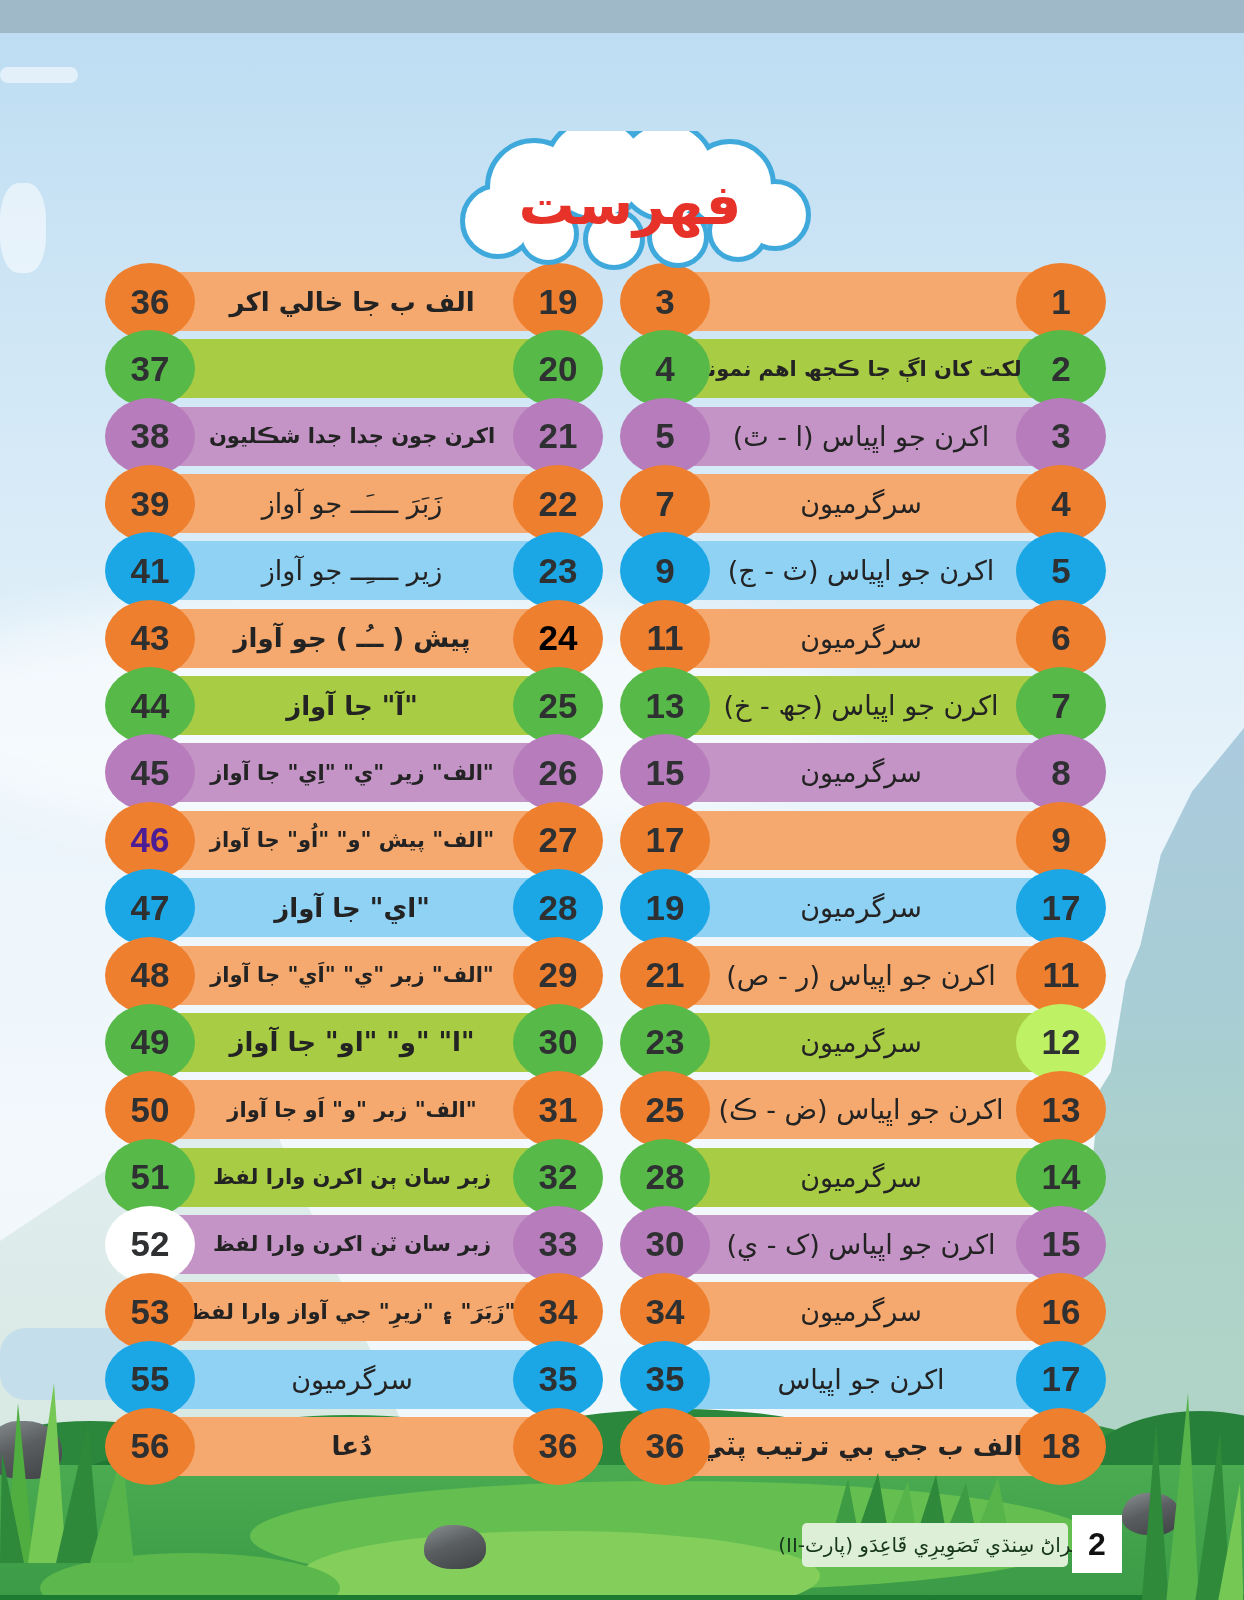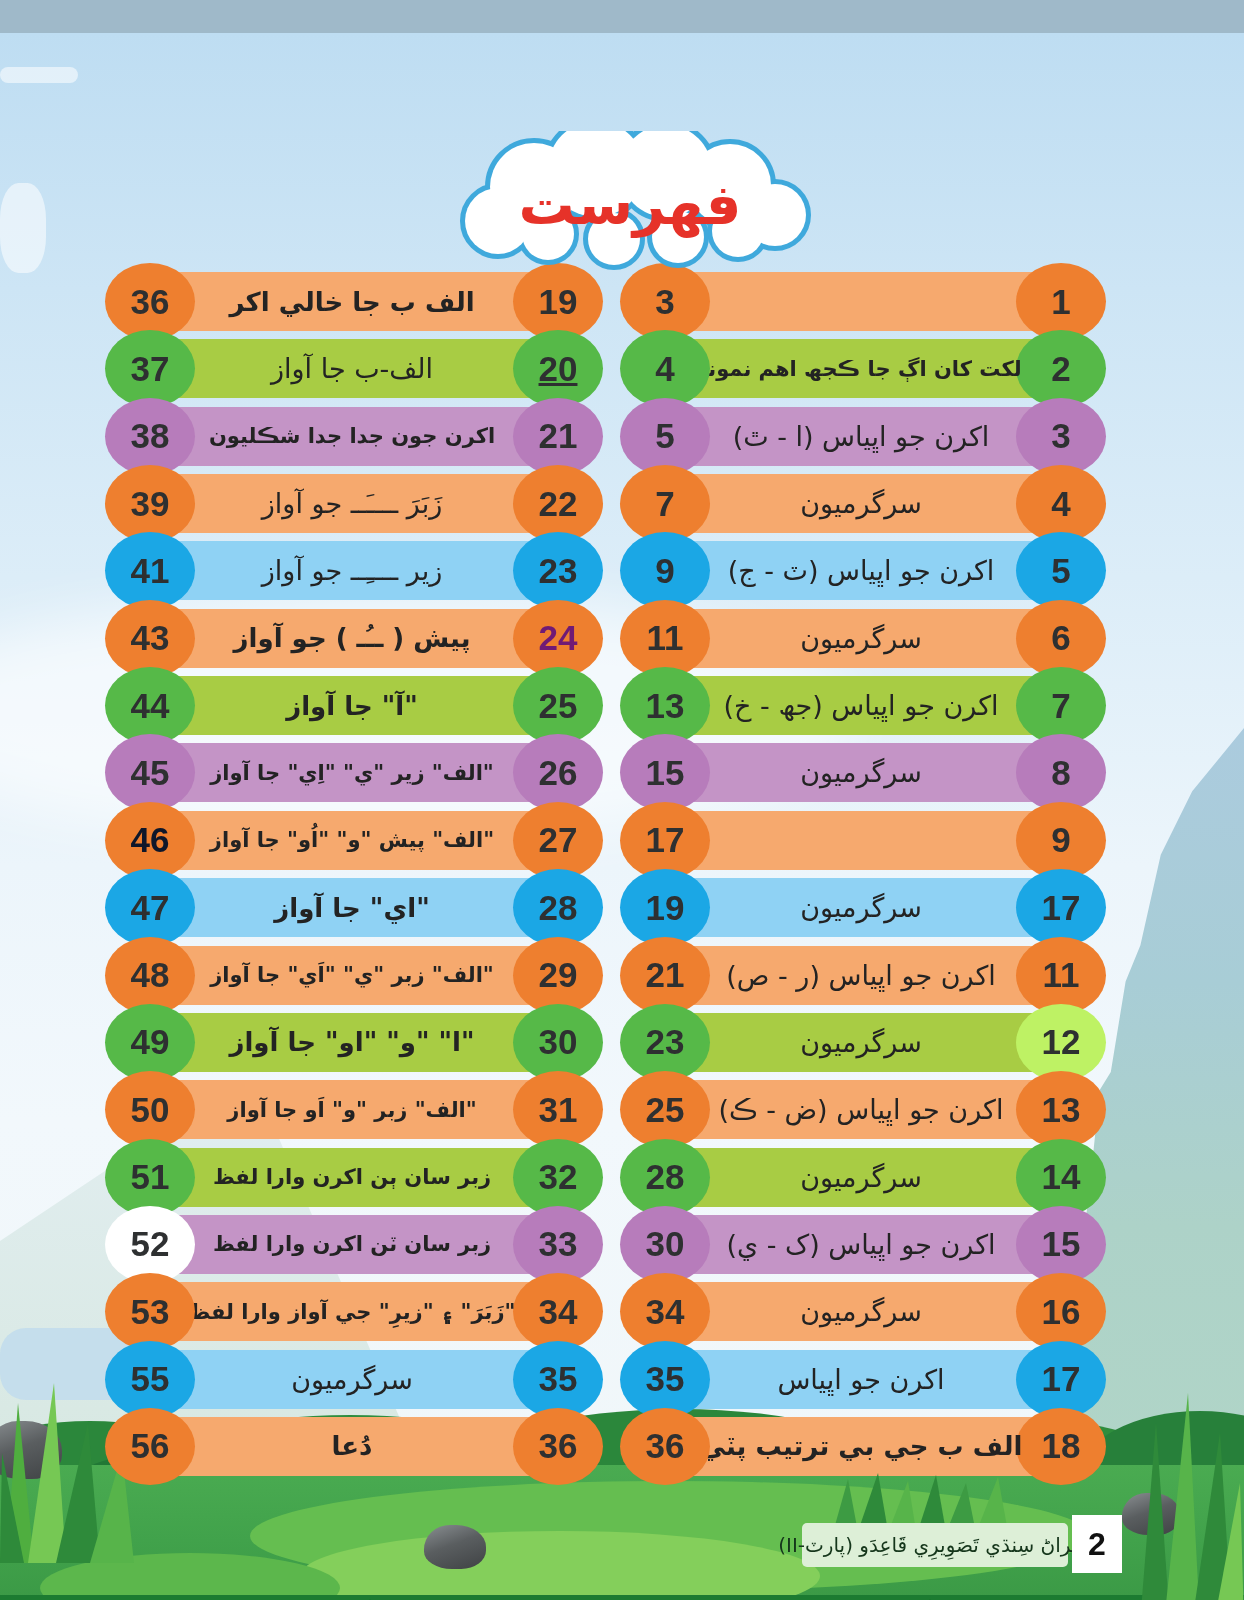--- a/index.html
+++ b/index.html
@@ -243,58 +243,57 @@
         <div class="badge page" style="background: rgb(238, 127, 47); color: rgb(46, 48, 49);">36</div>
       </div>
     </div>
   <div class="col" id="col-left">
       <div class="row" style="top: 239px; background: rgb(246, 169, 110);">
         <div class="badge serial" style="background: rgb(238, 127, 47); color: rgb(46, 48, 49);">19</div>
         <div class="title bold">الف ب جا خالي اکر</div>
         <div class="badge page" style="background: rgb(238, 127, 47); color: rgb(46, 48, 49);">36</div>
       </div>
       <div class="row" style="top: 306.35px; background: rgb(168, 204, 68);">
-        <div class="badge serial" style="background: rgb(86, 185, 72); color: rgb(46, 48, 49); text-decoration: underline;">20</div>
-        <div class="title">الف-ب جا آواز</div>
+        <div class="badge serial" style="background: rgb(86, 185, 72); color: rgb(46, 48, 49);">20</div>
         <div class="badge page" style="background: rgb(86, 185, 72); color: rgb(46, 48, 49);">37</div>
       </div>
       <div class="row" style="top: 373.7px; background: rgb(196, 148, 198);">
         <div class="badge serial" style="background: rgb(183, 124, 187); color: rgb(46, 48, 49);">21</div>
         <div class="title bold long">اکرن جون جدا جدا شڪليون</div>
         <div class="badge page" style="background: rgb(183, 124, 187); color: rgb(46, 48, 49);">38</div>
       </div>
       <div class="row" style="top: 441.05px; background: rgb(246, 169, 110);">
         <div class="badge serial" style="background: rgb(238, 127, 47); color: rgb(46, 48, 49);">22</div>
         <div class="title">زَبَرَ ــــَــ جو آواز</div>
         <div class="badge page" style="background: rgb(238, 127, 47); color: rgb(46, 48, 49);">39</div>
       </div>
       <div class="row" style="top: 508.4px; background: rgb(143, 210, 244);">
         <div class="badge serial" style="background: rgb(27, 167, 229); color: rgb(46, 48, 49);">23</div>
         <div class="title">زير ــــِــ جو آواز</div>
         <div class="badge page" style="background: rgb(27, 167, 229); color: rgb(46, 48, 49);">41</div>
       </div>
       <div class="row" style="top: 575.75px; background: rgb(246, 169, 110);">
-        <div class="badge serial" style="background: rgb(238, 127, 47); color: #701a75;">24</div>
+        <div class="badge serial" style="background: rgb(238, 127, 47); color: #000000;">24</div>
         <div class="title bold">پيش ( ــُـ ) جو آواز</div>
         <div class="badge page" style="background: rgb(238, 127, 47); color: rgb(46, 48, 49);">43</div>
       </div>
       <div class="row" style="top: 643.1px; background: rgb(168, 204, 68);">
         <div class="badge serial" style="background: rgb(86, 185, 72); color: rgb(46, 48, 49);">25</div>
         <div class="title bold">"آ" جا آواز</div>
         <div class="badge page" style="background: rgb(86, 185, 72); color: rgb(46, 48, 49);">44</div>
       </div>
       <div class="row" style="top: 710.45px; background: rgb(196, 148, 198);">
         <div class="badge serial" style="background: rgb(183, 124, 187); color: rgb(46, 48, 49);">26</div>
         <div class="title bold long">"الف" زير "ي" "اِي" جا آواز</div>
         <div class="badge page" style="background: rgb(183, 124, 187); color: rgb(46, 48, 49);">45</div>
       </div>
       <div class="row" style="top: 777.8px; background: rgb(246, 169, 110);">
         <div class="badge serial" style="background: rgb(238, 127, 47); color: rgb(46, 48, 49);">27</div>
         <div class="title bold long">"الف" پيش "و" "اُو" جا آواز</div>
-        <div class="badge page" style="background: rgb(238, 127, 47); color: #0f172a; text-align: center;">46</div>
+        <div class="badge page" style="background: rgb(238, 127, 47); color: #4c1d95; text-align: center;">46</div>
       </div>
       <div class="row" style="top: 845.15px; background: rgb(143, 210, 244);">
         <div class="badge serial" style="background: rgb(27, 167, 229); color: rgb(46, 48, 49);">28</div>
         <div class="title bold">"اي" جا آواز</div>
         <div class="badge page" style="background: rgb(27, 167, 229); color: rgb(46, 48, 49);">47</div>
       </div>
       <div class="row" style="top: 912.5px; background: rgb(246, 169, 110);">
         <div class="badge serial" style="background: rgb(238, 127, 47); color: rgb(46, 48, 49);">29</div>
         <div class="title bold long">"الف" زبر "ي" "اَي" جا آواز</div>
         <div class="badge page" style="background: rgb(238, 127, 47); color: rgb(46, 48, 49);">48</div>

